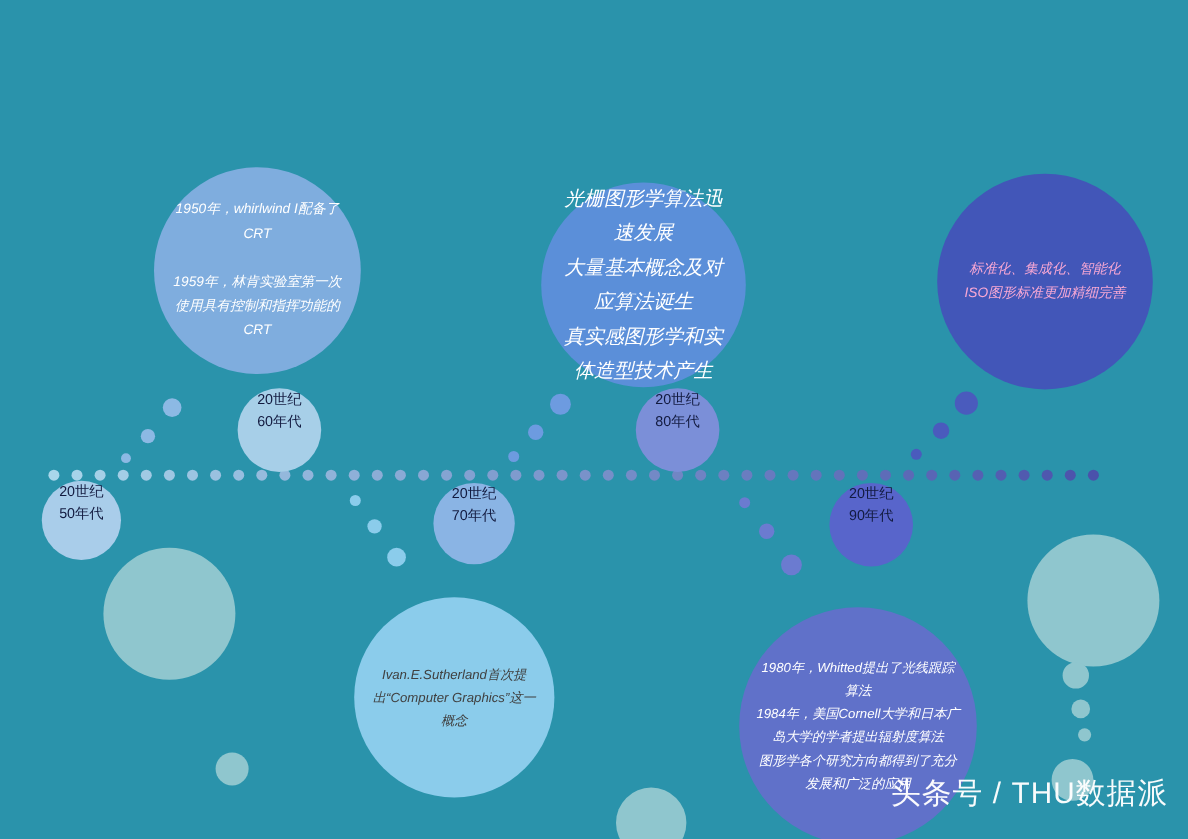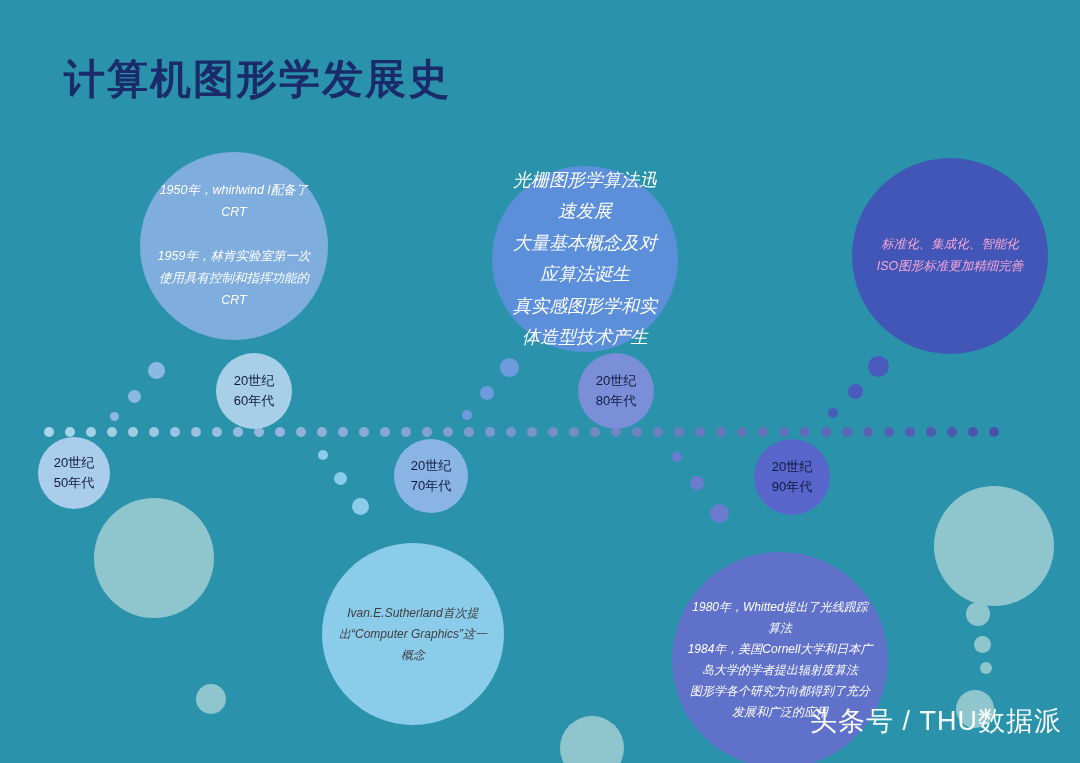--- a/index.html
+++ b/index.html
@@ -58,21 +58,20 @@
     width: 86%;
     font-size: 12.5px;
     white-space: pre-line;
   }
 
   
   .decade {
     position: absolute;
     border-radius: 50%;
     display: flex;
-    align-items: center;
     justify-content: center;
     color: #121a3f;
     font-size: 13px;
     line-height: 1.55;
     text-align: center;
     white-space: pre-line;
     font-weight: normal;
   }
 
   
@@ -207,17 +206,16 @@
       <div class="decade" style="left: 216px; top: 353px; width: 76px; height: 76px; background: rgb(167, 207, 232); color: rgb(18, 26, 63);"><span style="white-space: pre-line;">20世纪
 60年代</span></div>
       <div class="decade" style="left: 394px; top: 439px; width: 74px; height: 74px; background: rgb(138, 180, 228); color: rgb(18, 26, 63);"><span style="white-space: pre-line;">20世纪
 70年代</span></div>
       <div class="decade" style="left: 578px; top: 353px; width: 76px; height: 76px; background: rgb(123, 143, 216); color: rgb(18, 26, 63);"><span style="white-space: pre-line;">20世纪
 80年代</span></div>
       <div class="decade" style="left: 754px; top: 439px; width: 76px; height: 76px; background: rgb(88, 101, 203); color: rgb(18, 26, 63);"><span style="white-space: pre-line;">20世纪
 90年代</span></div>
     </div>
 
-  <div id="title">计算机图形学发展史</div>
 
   <div id="watermark">头条号 / THU数据派</div>
 
 </div>
 
 </body></html>

